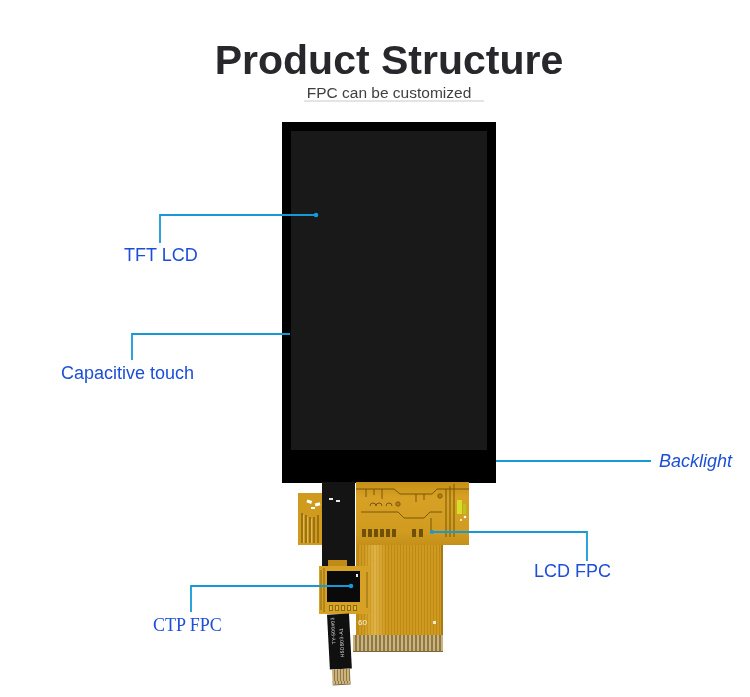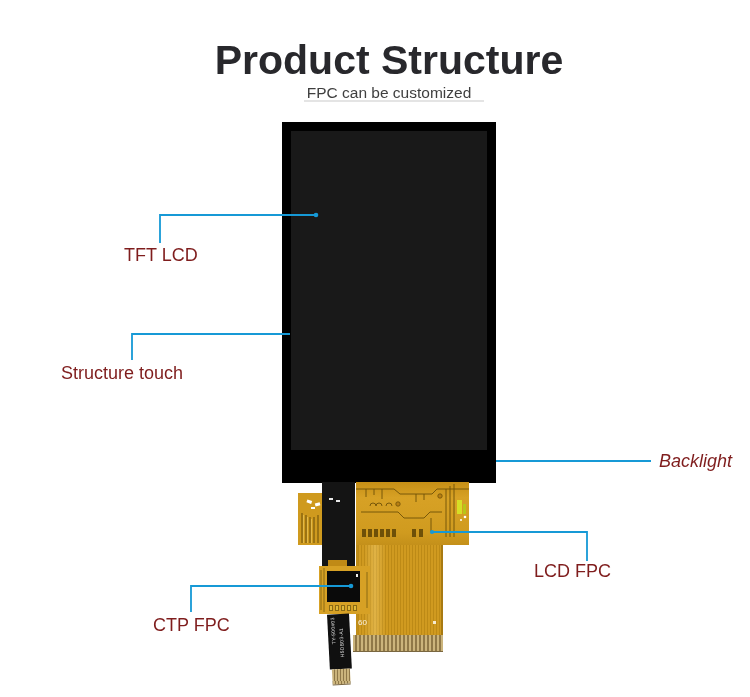--- a/index.html
+++ b/index.html
@@ -45,26 +45,26 @@
   .ctp-tail-group{position:absolute;left:313px;top:614px;width:24px;height:72px;
     transform:rotate(-3deg);transform-origin:top center;}
   .ctp-tail{position:absolute;left:0;top:0;width:22px;height:55px;background:#101010;}
   .ctp-tail .vtext{position:absolute;color:rgba(255,255,255,.85);font-size:5px;line-height:1.1;
     writing-mode:vertical-rl;transform:rotate(180deg);letter-spacing:.3px;white-space:nowrap;}
   .ctp-fingers{position:absolute;left:2px;top:55px;width:18px;height:15px;
     background:repeating-linear-gradient(90deg,#cbb47c 0 2px,#8f7848 2px 3px);
     border-bottom:1px solid #7a6740;}
   
   .leaders{position:absolute;left:0;top:0;}
-  .callout{position:absolute;font-size:18px;color:#7f1d1d;line-height:1;white-space:nowrap;}
+  .callout{position:absolute;font-size:18px;color:#1d4ed8;line-height:1;white-space:nowrap;}
   .cl-tft{left:110px;top:246px;}
   .cl-cap{left:47px;top:364px;}
   .cl-bl{left:645px;top:452px;font-style:italic;}
   .cl-lcdfpc{left:520px;top:562px;}
-  .cl-ctpfpc{left:139px;top:616px;}
+  .cl-ctpfpc{left:139px;top:616px;font-family:Liberation Serif, serif;}
 </style>
 </head>
 <body>
 
 <div class="stage">
 
   <div class="title">Product Structure</div>
   <div class="subtitle">FPC can be customized</div>
 
   <div class="glass-edge"></div>
@@ -176,18 +176,18 @@
       <path d="M177,612 V586 H336"></path>
     </g>
     <g fill="#1699d6">
       <circle cx="302" cy="215" r="2.3"></circle>
       <circle cx="418" cy="532" r="2.1"></circle>
       <circle cx="337" cy="586" r="2.3"></circle>
     </g>
   </svg>
 
   <div class="callout cl-tft">TFT LCD</div>
-  <div class="callout cl-cap">Structure touch</div>
+  <div class="callout cl-cap">Capacitive touch</div>
   <div class="callout cl-bl">Backlight</div>
   <div class="callout cl-lcdfpc">LCD FPC</div>
   <div class="callout cl-ctpfpc">CTP FPC</div>
 
 </div>
 
 </body></html>

